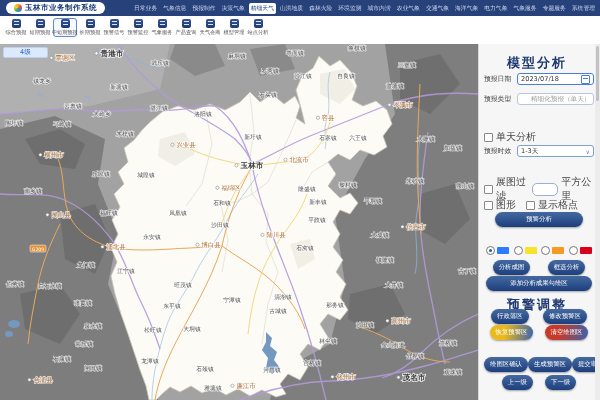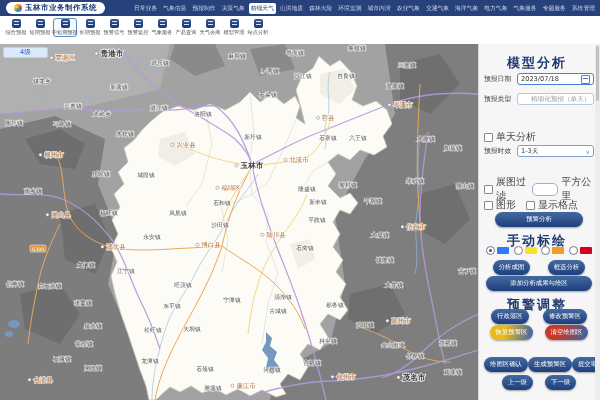--- a/index.html
+++ b/index.html
@@ -413,21 +413,20 @@
     <span class="cb"></span>
     <span class="cblab" style="margin-right:10px">图形</span>
     <span class="cb"></span>
     <span class="cblab">显示格点</span>
   </div>
 
   <div class="btnrow wide" style="top:168px">
     <button class="sbtn" style="width:88px">预警分析</button>
   </div>
 
-  <div class="ptitle" style="top:188px">手动标绘</div>
   <div class="btnrow" style="top:202px" id="color-radios">
         <span class="colgrp">
           <span class="radio on"></span>
           <span class="swatch" style="background: rgb(43, 124, 255);"></span>
         </span>
         <span class="colgrp">
           <span class="radio"></span>
           <span class="swatch" style="background: rgb(247, 227, 42);"></span>
         </span>
         <span class="colgrp">

